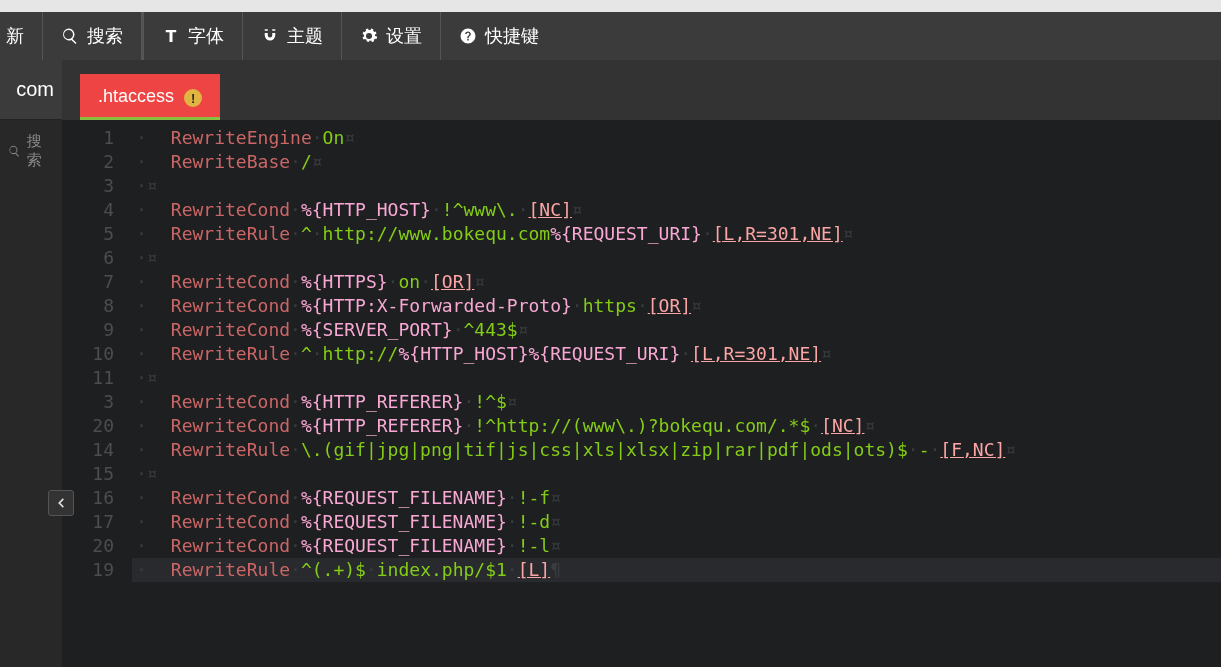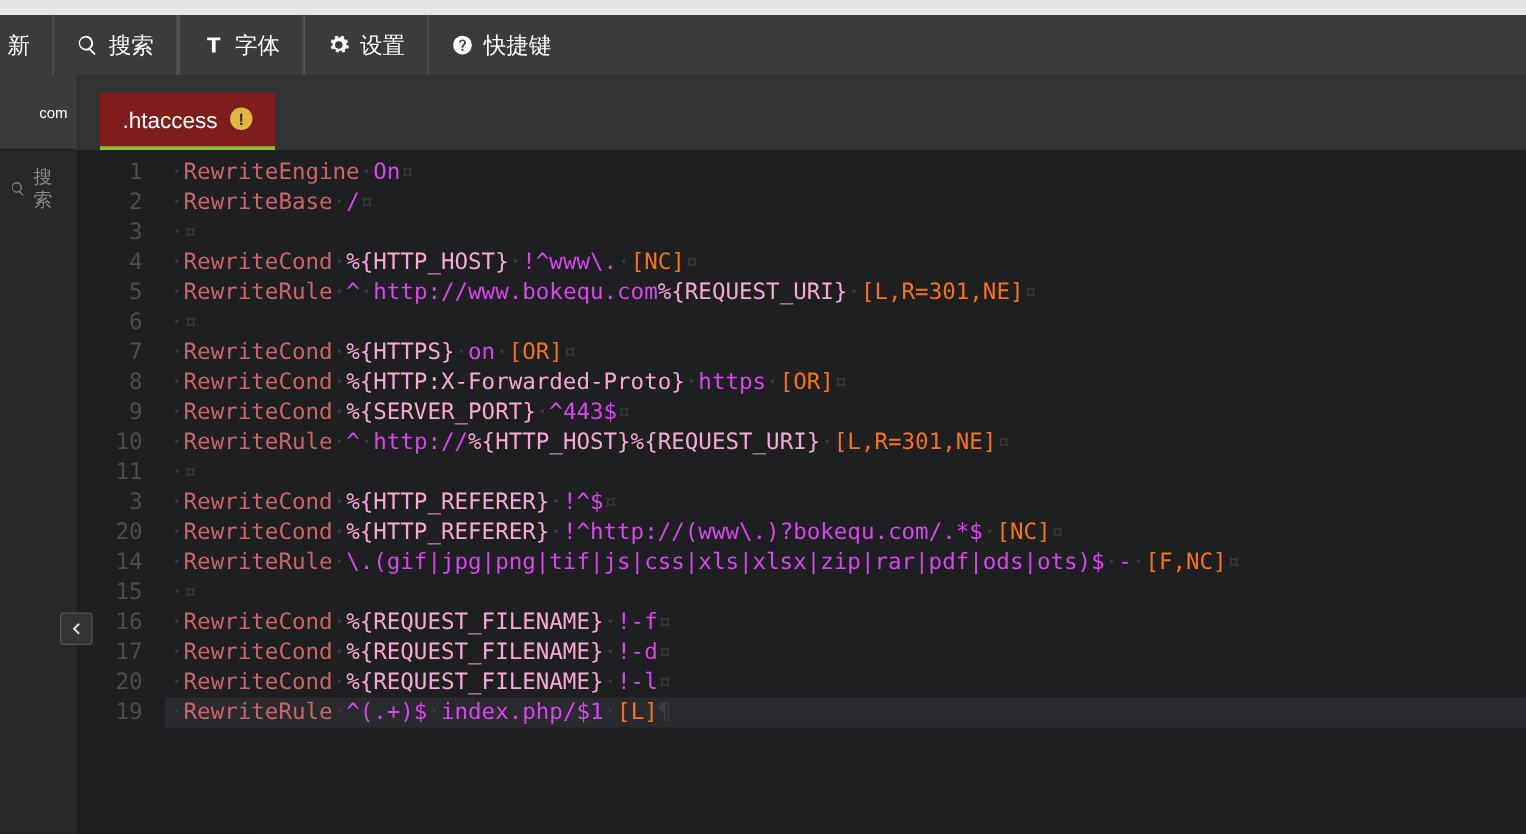--- a/index.html
+++ b/index.html
@@ -5,40 +5,40 @@
   * { margin:0; padding:0; box-sizing:border-box; }
   html,body { width:1221px; height:667px; background:#1d1f21; color:#c5c8c6; font-family:"Segoe UI","Microsoft YaHei",Arial,sans-serif; overflow:hidden; }
   .topstrip { height:12px; background:#e6e6e6; }
   .toolbar { background:#3b3b3b; height:48px; display:flex; align-items:stretch; color:#fff; font-size:18px; }
   .tool { display:flex; align-items:center; padding:0 18px; cursor:pointer; gap:8px; white-space:nowrap; }
   .tool-left-cut { padding-left:6px; }
   .tool svg { width:18px; height:18px; fill:#fff; }
   .divider { width:1px; background:#555; }
   .below { display:flex; height:calc(100% - 60px); }
   .sidebar { width:62px; background:#282828; display:flex; flex-direction:column; }
-  .side-tab { height:60px; display:flex; align-items:center; justify-content:flex-end; padding-right:8px; color:#fff; font-size:12px; background:#3b3b3b; border-bottom:1px solid #222; }
+  .side-tab { height:60px; display:flex; align-items:center; justify-content:flex-end; padding-right:8px; color:#fff; font-size:20px; background:#3b3b3b; border-bottom:1px solid #222; }
   .side-search { display:flex; align-items:center; gap:6px; padding:12px 8px; color:#888; font-size:15px; }
   .side-search svg { width:14px; height:14px; fill:#888; }
   .collapse { position:absolute; left:48px; top:490px; width:26px; height:26px; background:#333; border:1px solid #555; border-radius:3px; display:flex; align-items:center; justify-content:center; cursor:pointer; }
   .collapse svg { width:14px; height:14px; fill:#ddd; }
   .main { flex:1; display:flex; flex-direction:column; background:#1d1f21; position:relative; }
   .tabs { background:#333; height:60px; display:flex; align-items:flex-end; padding-left:18px; }
-  .tab { background:#7f1d1d; color:#fff; padding:12px 18px 10px 18px; border-bottom:3px solid #8bbf3f; display:flex; align-items:flex-start; gap:10px; font-size:18px; }
+  .tab { background:#ef4444; color:#fff; padding:12px 18px 10px 18px; border-bottom:3px solid #8bbf3f; display:flex; align-items:flex-end; gap:10px; font-size:18px; }
   .tab .warn { width:18px; height:18px; background:#e0b542; border-radius:50%; display:flex; align-items:center; justify-content:center; color:#2b2b2b; font-weight:bold; font-size:13px; }
   .editor { flex:1; display:flex; font-family:Consolas,"DejaVu Sans Mono","Courier New",monospace; font-size:18px; line-height:24px; }
   .gutter { width:70px; background:#1d1f21; text-align:right; padding:6px 18px 0 0; color:#4b4e50; user-select:none; }
   .gutter div { height:24px; }
   .code { flex:1; padding:6px 0 0 0; white-space:pre; }
   .code-line { height:24px; padding-left:4px; }
   .code-line.hl { background:#282a2e; }
   .ws   { color:#3a3d3f; }
-  .kw   { color:#cc6666; }
+  .kw   { color:#cc6666;margin-left:24px; }
   .str  { color:#f9a8d4; }
-  .fl   { color:#f97316; }
-  .txt  { color:#d946ef; }
+  .fl   { color:#fca5a5;text-decoration:underline; }
+  .txt  { color:#84cc16; }
 </style>
 </head>
 <body>
 
 <div class="topstrip"></div>
 
 <div class="toolbar">
   <div class="tool tool-left-cut">
     <span>新</span>
   </div>
@@ -52,20 +52,26 @@
   <div class="divider"></div>
   <div class="divider"></div>
   <div class="divider"></div>
   <div class="tool">
     <svg viewBox="0 0 24 24">
         <path d="M5 4h14v3h-5v13h-4V7H5z"></path>
       </svg>
     <span>字体</span>
   </div>
   <div class="divider"></div>
+  <div class="tool">
+    <svg viewBox="0 0 24 24">
+        <path d="M5 3h4v8a3 3 0 006 0V3h4v8a7 7 0 01-14 0V3zm0 2v3h4V5H5zm10 0v3h4V5h-4z"></path>
+      </svg>
+    <span>主题</span>
+  </div>
   <div class="divider"></div>
   <div class="tool">
     <svg viewBox="0 0 24 24">
         <path d="M12 8a4 4 0 100 8 4 4 0 000-8zm9 4l2 1-1 3-2-.5a9 9 0 01-1.6 1.6l.5 2-3 1-1-2a9 9 0 01-2.3 0l-1 2-3-1 .5-2A9 9 0 016.5 16L4.5 16.5l-1-3 2-1a9 9 0 010-2.3l-2-1 1-3 2 .5A9 9 0 018.1 5L7.6 3l3-1 1 2a9 9 0 012.3 0l1-2 3 1-.5 2a9 9 0 011.6 1.6l2-.5 1 3-2 1a9 9 0 010 2.3z"></path>
       </svg>
     <span>设置</span>
   </div>
   <div class="divider"></div>
   <div class="tool">
     <svg viewBox="0 0 24 24">

